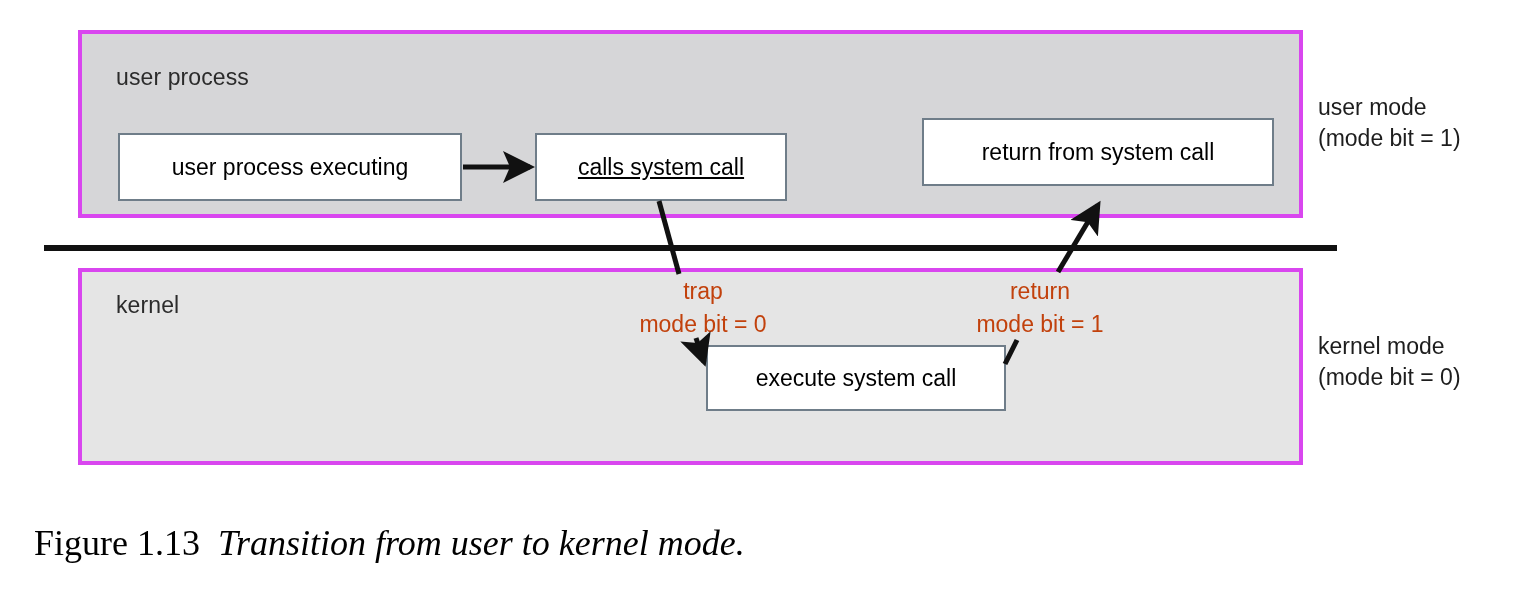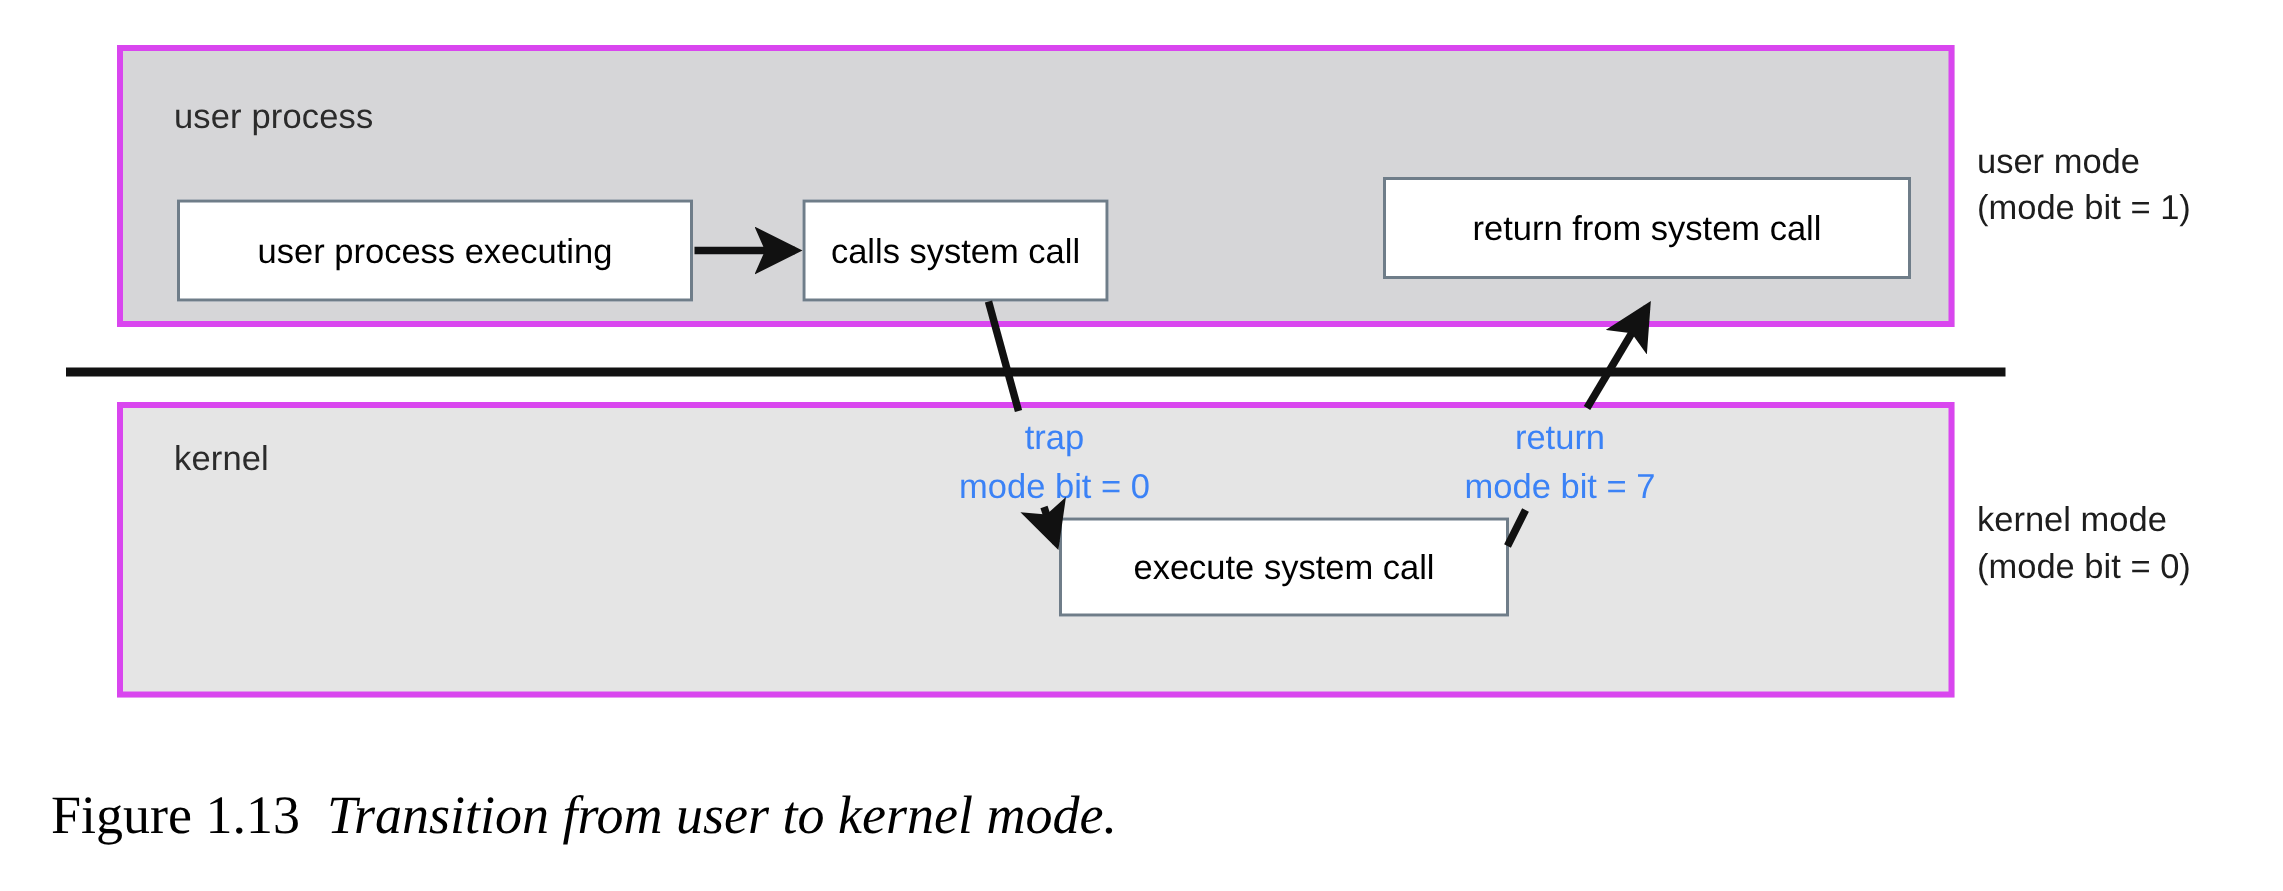--- a/index.html
+++ b/index.html
@@ -51,30 +51,30 @@
     background:#ffffff;
     border:2px solid #6f7d89;
     display:flex;
     align-items:center;
     justify-content:center;
     font-size:23px;
     color:#000000;
     white-space:nowrap;
   }
   #node-user-exec{left:118px;top:133px;width:344px;height:68px;}
-  #node-calls-syscall{left:535px;top:133px;width:204px;height:68px;}
+  #node-calls-syscall{left:535px;top:133px;width:252px;height:68px;text-decoration:underline;}
   #node-return-syscall{left:922px;top:118px;width:352px;height:68px;}
   #node-execute-syscall{left:706px;top:345px;width:300px;height:66px;text-align:right;}
 
   
   .transition-label{
     position:absolute;
     text-align:center;
     font-size:23px;
-    color:#3b82f6;
+    color:#c2410c;
     line-height:33px;
     white-space:nowrap;
   }
   #trap-label{left:568px;top:275px;width:270px;}
   #return-label{left:905px;top:275px;width:270px;}
 
   
   .mode-caption{
     position:absolute;
     font-size:23px;
@@ -126,21 +126,21 @@
 
   <div class="node" id="node-execute-syscall">execute system call</div>
 
   <div class="transition-label" id="trap-label">
     <div>trap</div>
     <div>mode bit = 0</div>
   </div>
 
   <div class="transition-label" id="return-label">
     <div>return</div>
-    <div>mode bit = 7</div>
+    <div>mode bit = 1</div>
   </div>
 
   <div class="mode-caption" id="user-mode-caption">
     <div>user mode</div>
     <div>(mode bit = 1)</div>
   </div>
 
   <div class="mode-caption" id="kernel-mode-caption">
     <div>kernel mode</div>
     <div>(mode bit = 0)</div>

